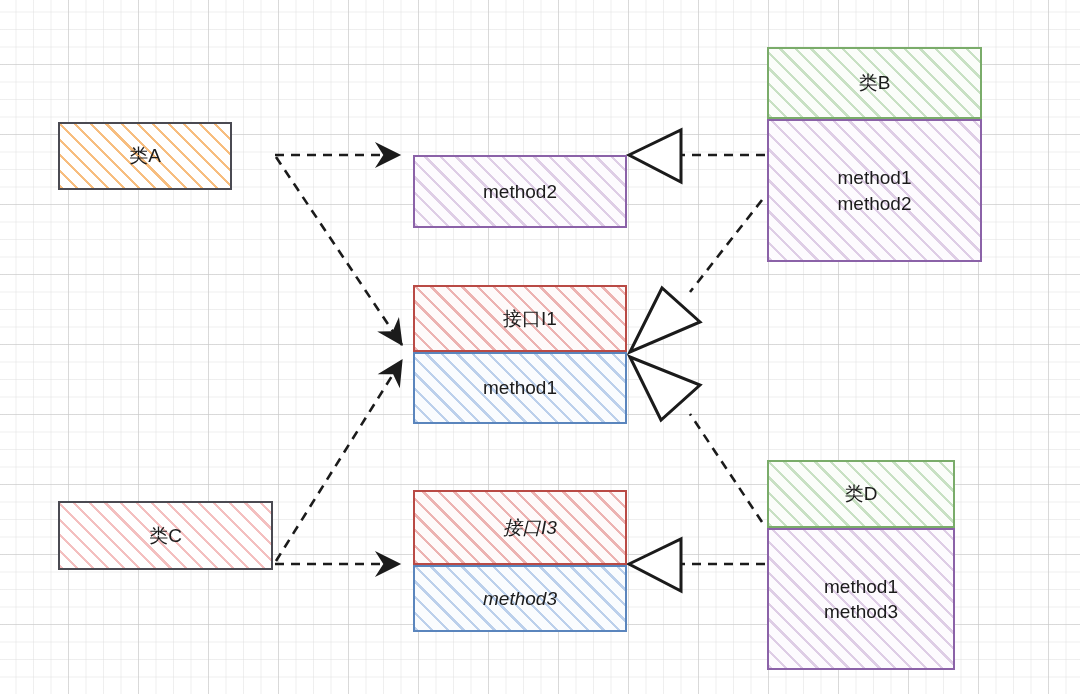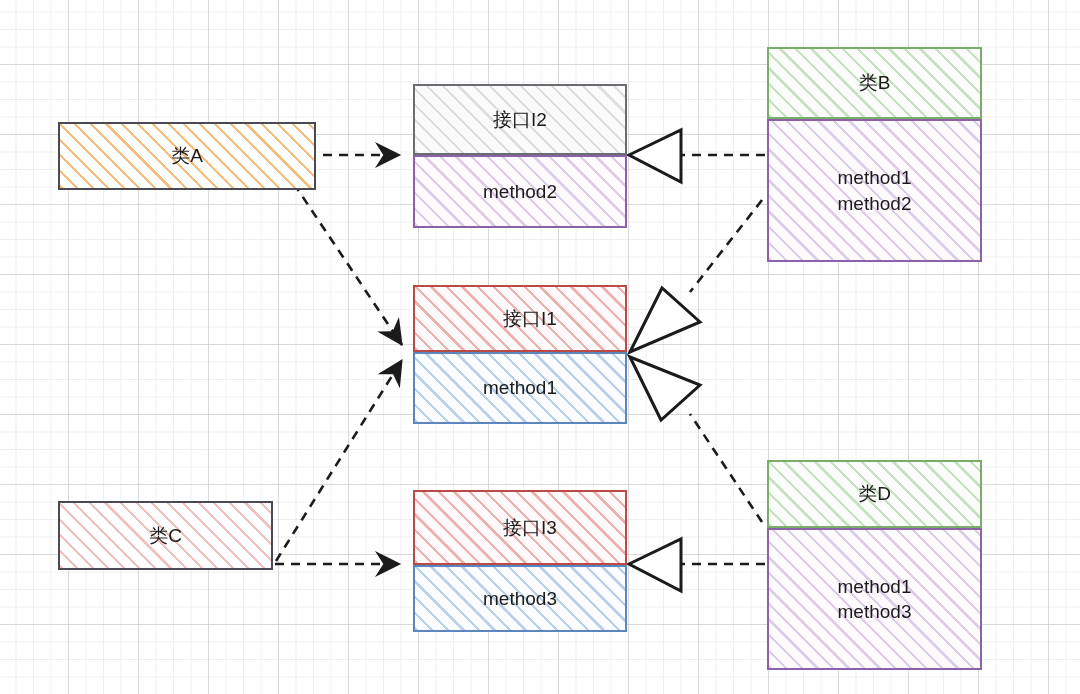--- a/index.html
+++ b/index.html
@@ -145,48 +145,47 @@
       <line x1="762" y1="522" x2="690" y2="414" stroke="#1b1b1b" stroke-width="2.6" stroke-dasharray="9 7"></line>
       <path d="M630 357 L700 385 L661 420 Z" fill="#ffffff" stroke="#1b1b1b" stroke-width="3" stroke-linejoin="miter"></path>
     </g>
 
     <g>
       <line x1="765" y1="564" x2="680" y2="564" stroke="#1b1b1b" stroke-width="2.6" stroke-dasharray="9 7"></line>
       <path d="M629 564 L681 539 L681 591 Z" fill="#ffffff" stroke="#1b1b1b" stroke-width="3" stroke-linejoin="miter"></path>
     </g>
   </svg>
 
-  <div class="node simple-class hatch-orange" style="left:58px; top:122px; width:258px; height:68px;">
+  <div class="node simple-class hatch-orange" style="left:58px; top:122px; width:174px; height:68px;">
     <div class="cell" style="top:0; bottom:0; border:none;">类A</div>
   </div>
 
   <div class="node simple-class hatch-pink" style="left:58px; top:501px; width:215px; height:69px;">
     <div class="cell" style="top:0; bottom:0; border:none;">类C</div>
   </div>
 
   <div class="node" style="left:413px; top:84px; width:214px; height:144px;">
-    <div class="cell bd-gray hatch-gray" style="top:0; height:71px;">接口I2</div>
     <div class="cell bd-purple hatch-purple" style="top:71px; height:73px;">method2</div>
   </div>
 
   <div class="node" style="left:413px; top:285px; width:214px; height:139px;">
     <div class="cell bd-red hatch-red" style="top:0; height:67px;">接口I1</div>
     <div class="cell bd-blue hatch-blue" style="top:67px; height:72px;">method1</div>
   </div>
 
-  <div class="node" style="left:413px; top:490px; width:214px; height:142px;">
+  <div class="node" style="left:413px; top:490px; width:214px; height:142px;font-style:italic;">
     <div class="cell bd-red hatch-red" style="top:0; height:75px;">接口I3</div>
     <div class="cell bd-blue hatch-blue" style="top:75px; height:67px;">method3</div>
   </div>
 
   <div class="node" style="left:767px; top:47px; width:215px; height:215px;">
     <div class="cell bd-green hatch-green" style="top:0; height:72px;">类B</div>
     <div class="cell bd-purple hatch-purple" style="top:72px; height:143px;">method1
 method2</div>
   </div>
 
-  <div class="node" style="left:767px; top:460px; width:215px; height:210px;">
+  <div class="node" style="left:767px; top:460px; width:188px; height:210px;">
     <div class="cell bd-green hatch-green" style="top:0; height:68px;">类D</div>
     <div class="cell bd-purple hatch-purple" style="top:68px; height:142px;">method1
 method3</div>
   </div>
 
 </div>
 
 </body></html>

